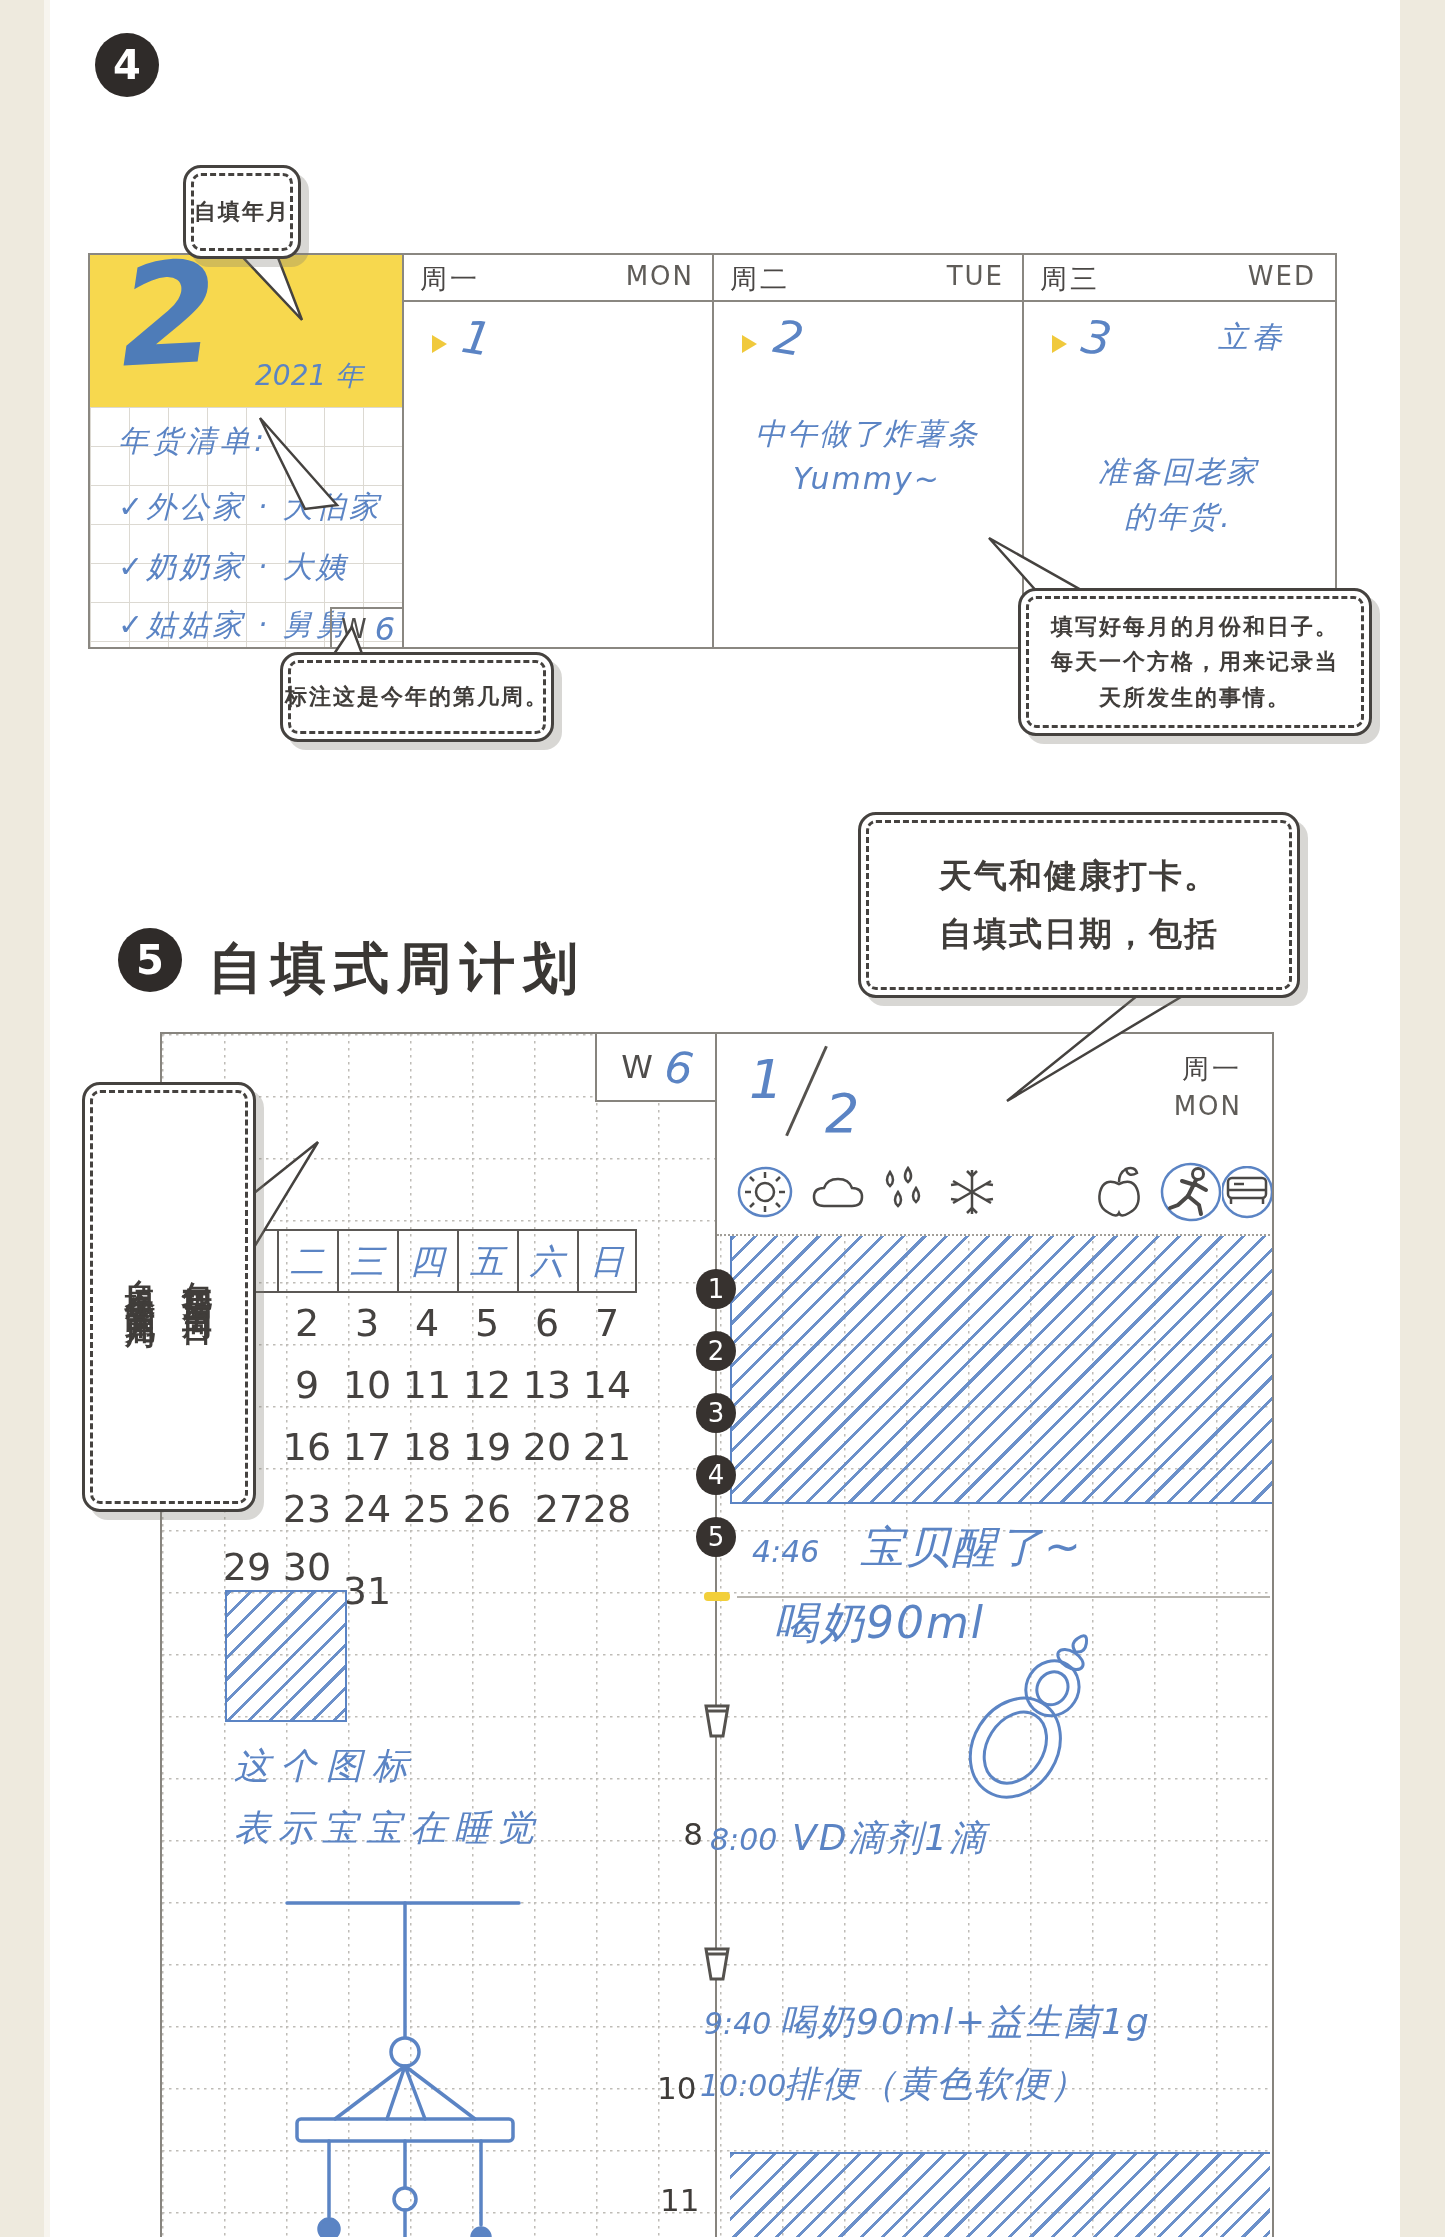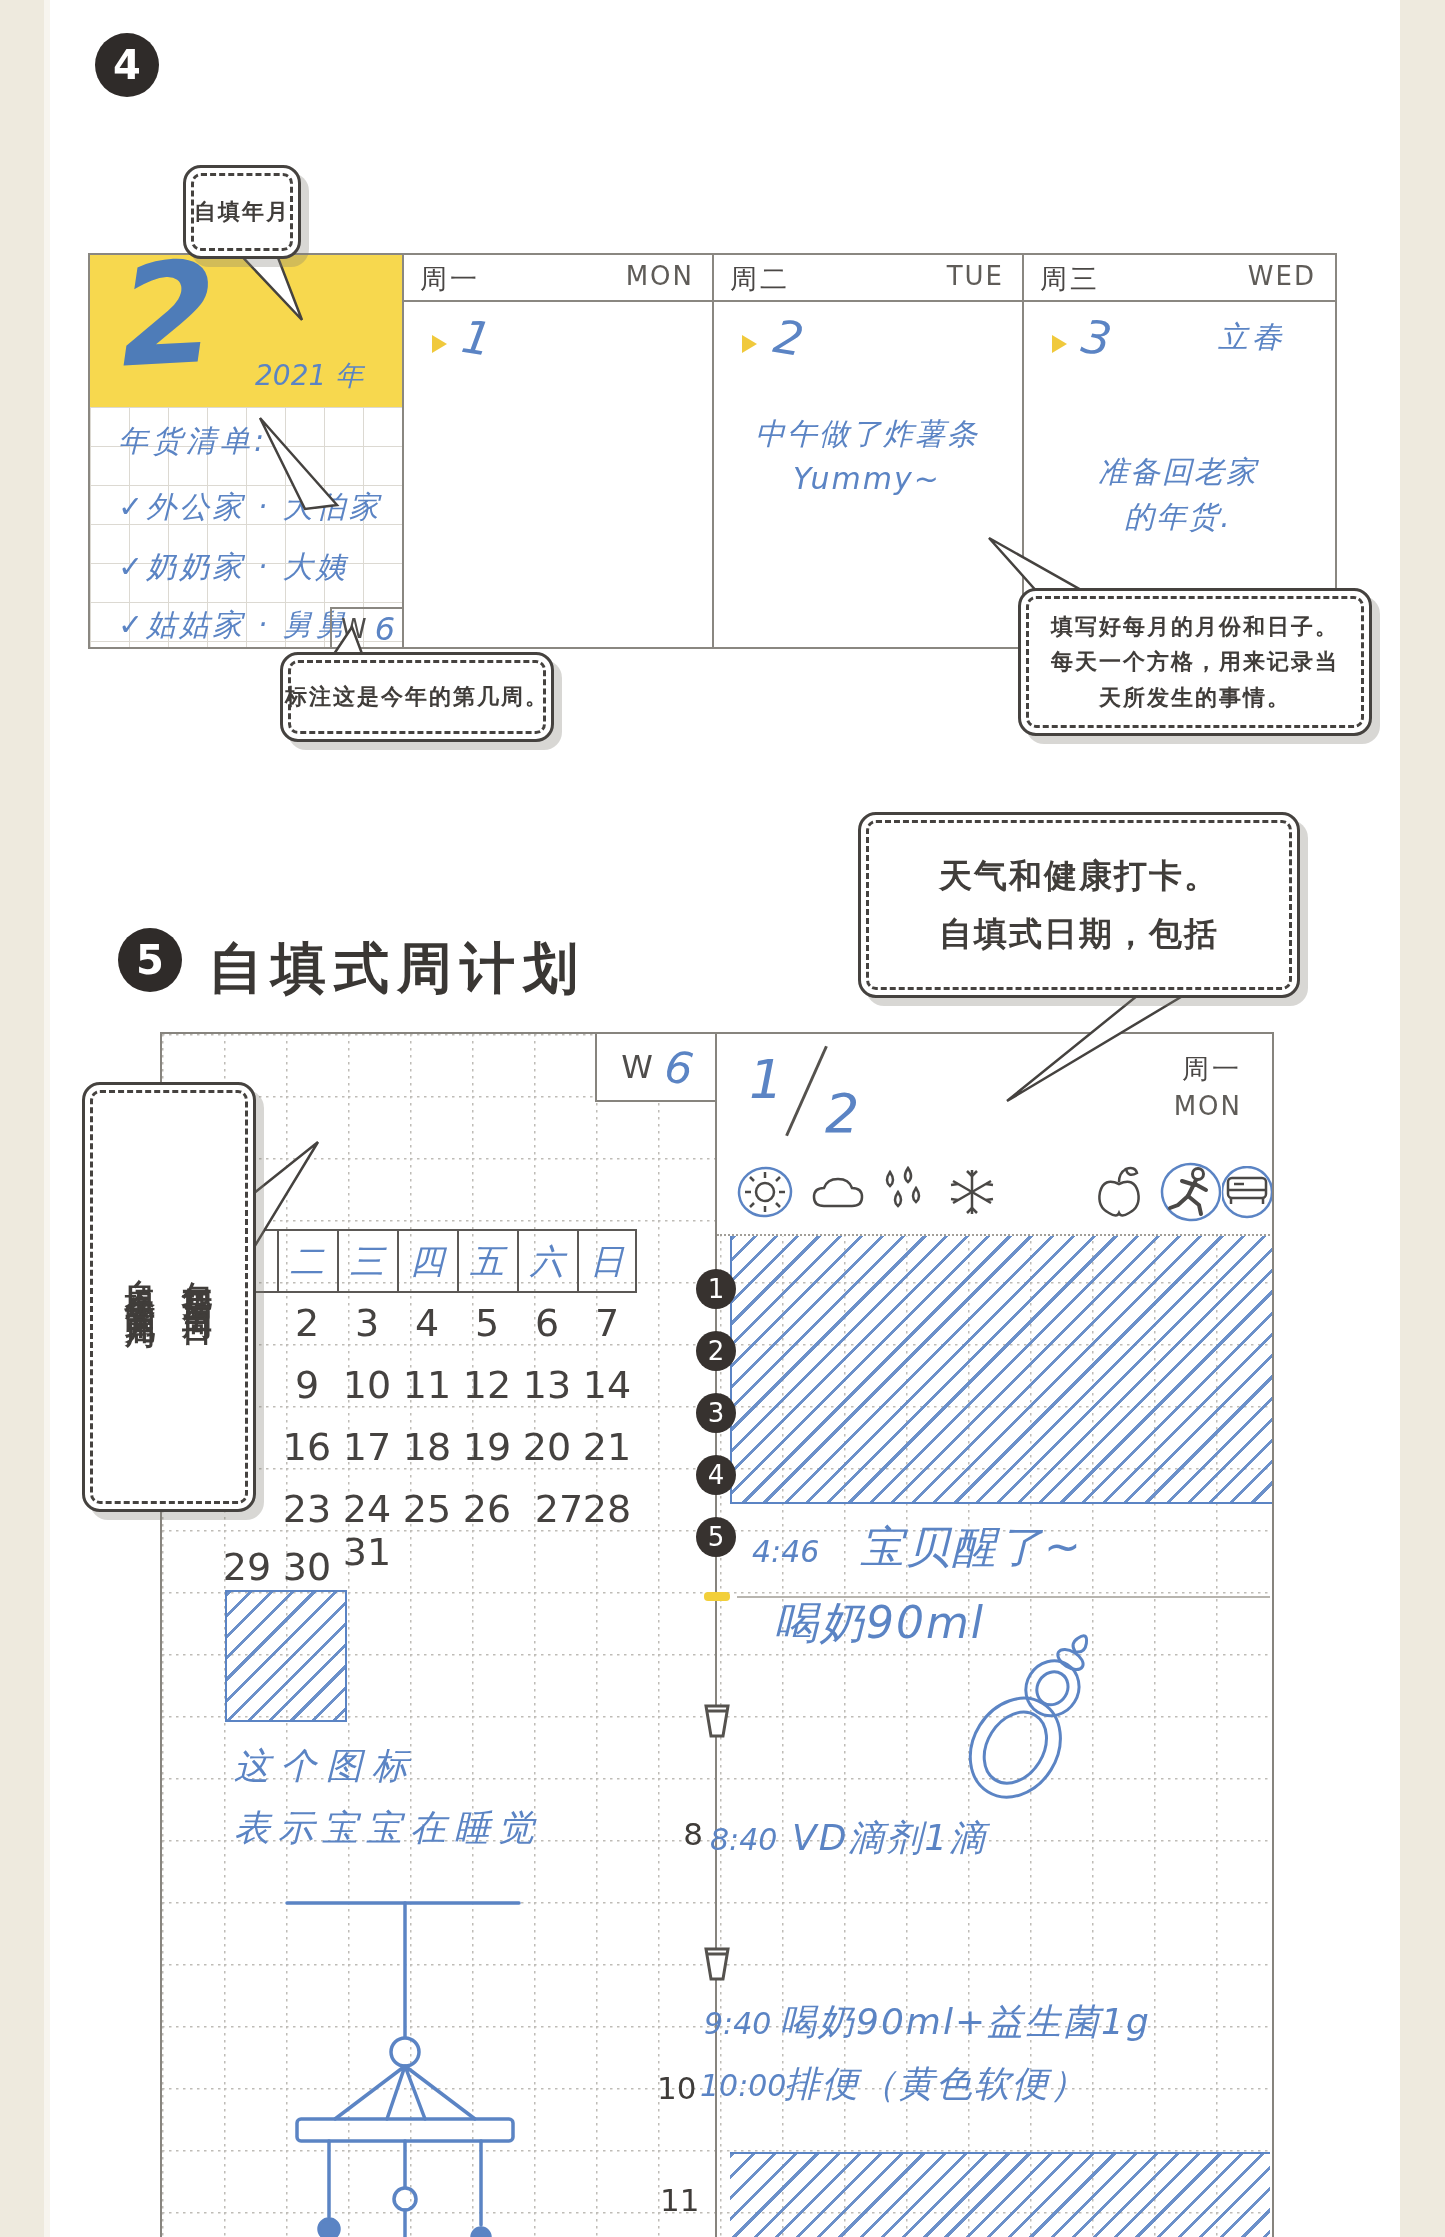--- a/index.html
+++ b/index.html
@@ -273,21 +273,21 @@
         </g>
     </svg>
 
     <span class="abs hourlbl" style="left:505px;top:782px;">8</span>
     <span class="abs hourlbl" style="left:495px;top:1036px;">10</span>
     <span class="abs hourlbl" style="left:498px;top:1148px;">11</span>
 
     <span class="abs hw etime" style="left:590px;top:500px;">4:46</span>
     <span class="abs hw etext" style="left:698px;top:484px;font-size:44px;">宝贝醒了~</span>
     <span class="abs hw etext" style="left:612px;top:560px;font-size:44px;">喝奶90ml</span>
-    <span class="abs hw etime" style="left:548px;top:788px;">8:40</span>
+    <span class="abs hw etime" style="left:548px;top:788px;">8:00</span>
     <span class="abs hw etext" style="left:630px;top:780px;">VD滴剂1滴</span>
     <span class="abs hw etime" style="left:542px;top:972px;">9:40</span>
     <span class="abs hw etext" style="left:618px;top:964px;">喝奶90ml+益生菌1g</span>
     <span class="abs hw etime" style="left:538px;top:1034px;">10:00</span>
     <span class="abs hw etext" style="left:622px;top:1026px;">排便（黄色软便）</span>
 
     <svg class="abs" style="left:760px;top:580px;" width="210" height="220">
       <g transform="translate(105,115) rotate(32)" fill="none" stroke="#5b84c4" stroke-width="3">
         <path d="M-5,-104 q5,-11 10,0 q4,9 -5,13 q-9,-4 -5,-13 z"></path>
         <ellipse cx="0" cy="-82" rx="14" ry="8"></ellipse>
@@ -331,21 +331,21 @@
     <span class="abs mcnum" style="left:355px;top:386px;">20</span>
     <span class="abs mcnum" style="left:415px;top:386px;">21</span>
     <span class="abs mcnum" style="left:115px;top:448px;">23</span>
     <span class="abs mcnum" style="left:175px;top:448px;">24</span>
     <span class="abs mcnum" style="left:235px;top:448px;">25</span>
     <span class="abs mcnum" style="left:295px;top:448px;">26</span>
     <span class="abs mcnum" style="left:355px;top:448px;margin-left:12px;">27</span>
     <span class="abs mcnum" style="left:415px;top:448px;">28</span>
     <span class="abs mcnum" style="left:55px;top:506px;">29</span>
     <span class="abs mcnum" style="left:115px;top:506px;">30</span>
-    <span class="abs mcnum" style="left:175px;top:491px;text-align:center;">31</span>
+    <span class="abs mcnum" style="left:175px;top:530px;text-align:center;">31</span>
 
     <div class="abs hatch" style="left:63px;top:556px;width:118px;height:128px;border:2.5px solid #5b84c4;"></div>
     <span class="abs hw" style="left:72px;top:708px;font-size:36px;letter-spacing:10px;">这个图标</span>
     <span class="abs hw" style="left:72px;top:770px;font-size:36px;letter-spacing:8px;">表示宝宝在睡觉</span>
 
     <svg class="abs" style="left:105px;top:855px;" width="300" height="350">
       <g fill="none" stroke="#5b84c4" stroke-width="3.5" stroke-linecap="round">
         <path d="M20,14 H252"></path>
           <path d="M138,14 V148"></path>
         <circle cx="138" cy="163" r="14"></circle>

